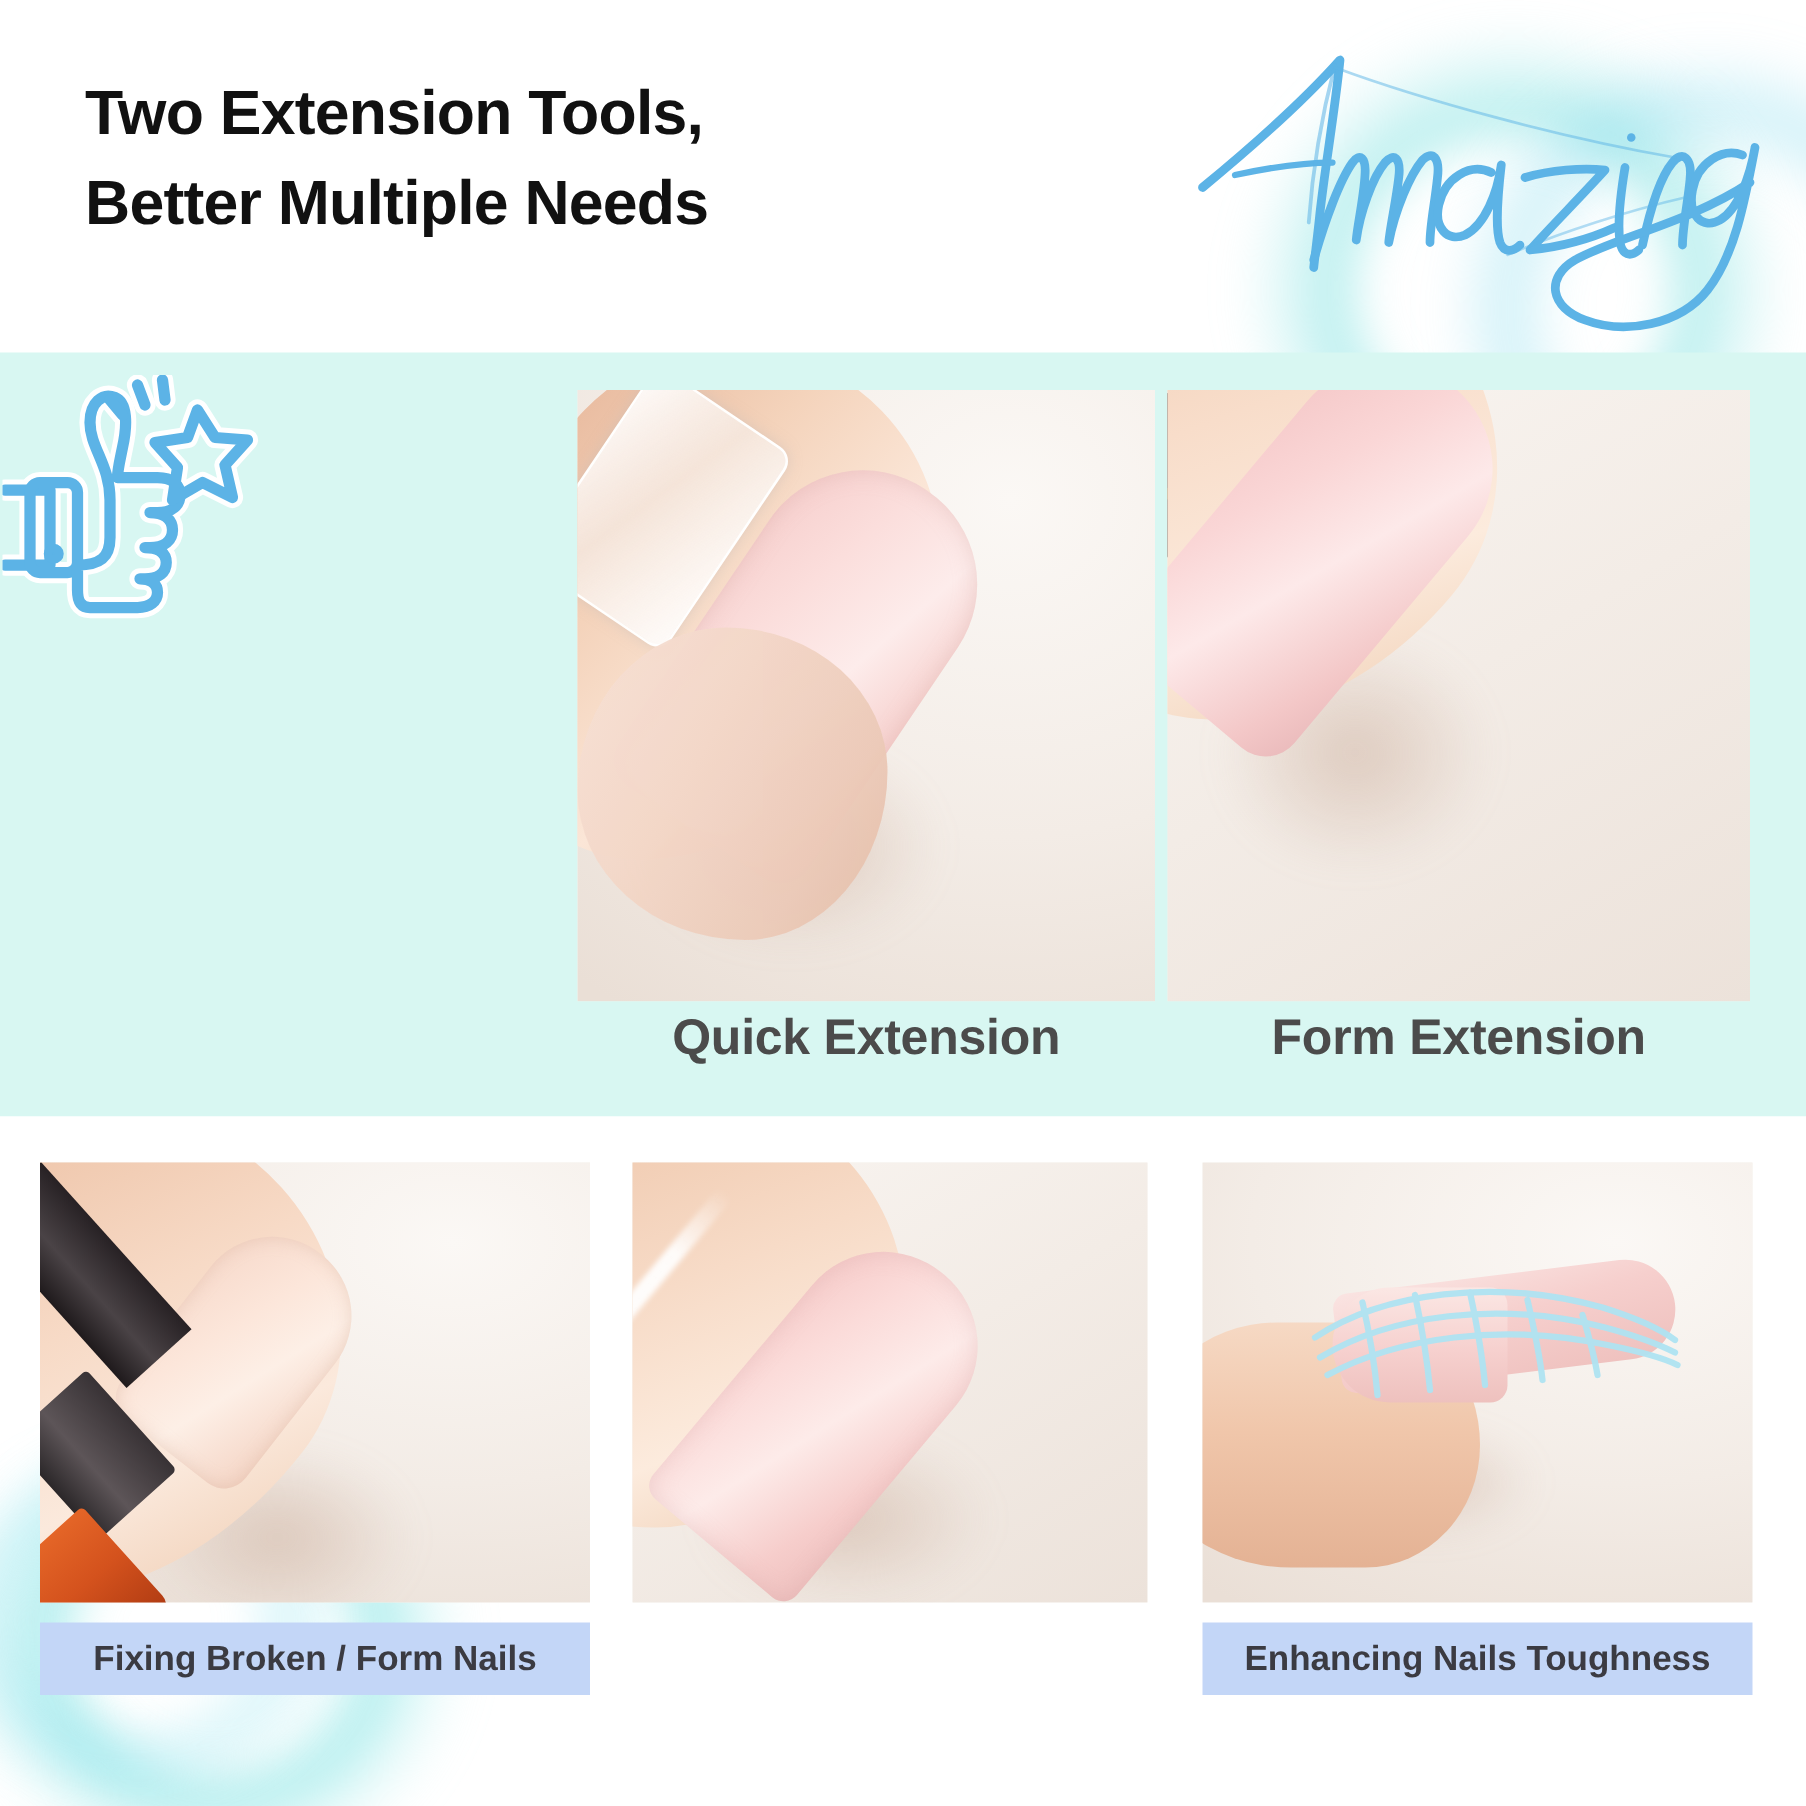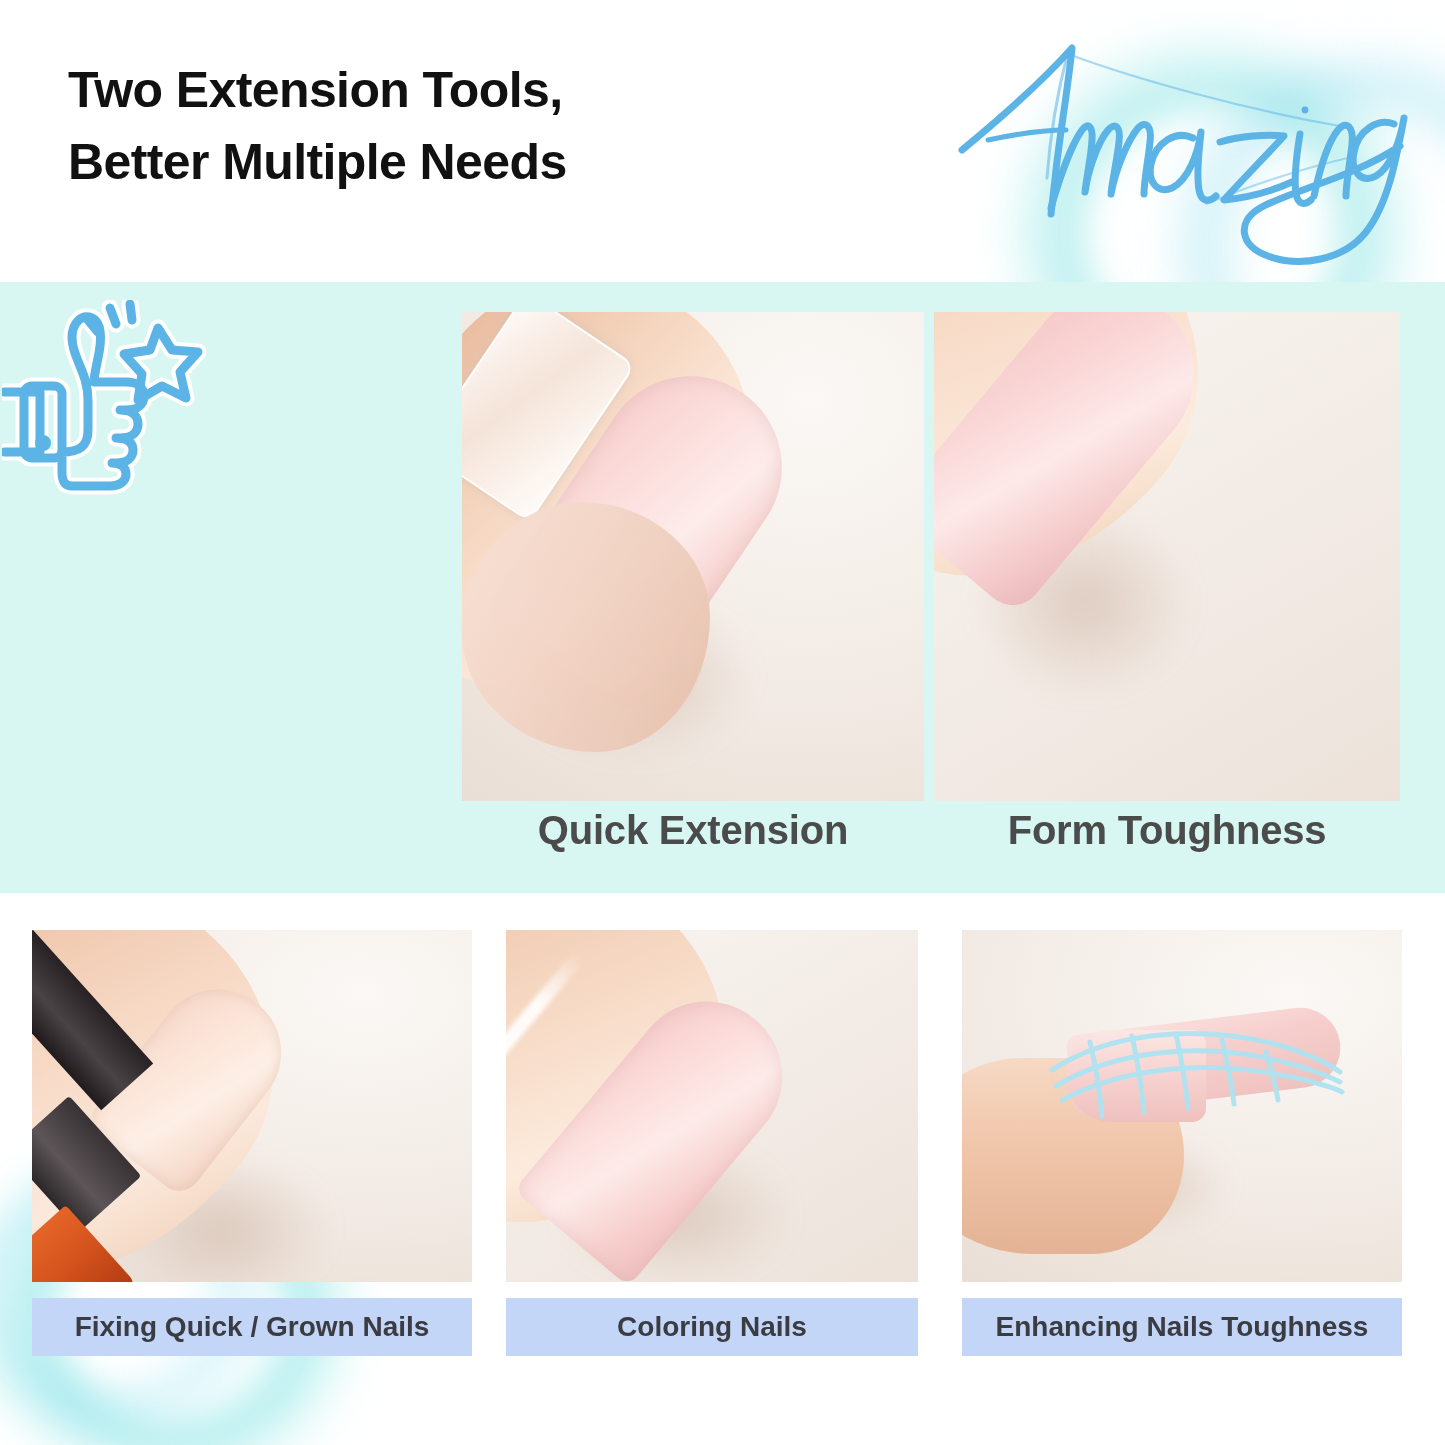--- a/index.html
+++ b/index.html
@@ -450,21 +450,21 @@
         <div class="s2-stripe" style="top:60px"></div>
 
       </div>
       <div class="finger s2-finger"></div>
       <div class="nail-pink s2-nail"></div>
 
     </div>
   </div>
 
   <div class="main-caption cap-1">Quick Extension</div>
-  <div class="main-caption cap-2">Form Toughness</div>
+  <div class="main-caption cap-2">Form Extension</div>
 
   <div class="photo photo-b1">
     <div class="scene">
       <div class="bg-cream"></div>
       <div class="finger-shadow b1-shadow"></div>
       <div class="finger b1-finger"></div>
       <div class="nail-pink b1-nail"></div>
       <div class="b1-handle"></div>
       <div class="b1-ferrule"></div>
       <div class="b1-bristle"></div>
@@ -499,22 +499,19 @@
             <path d="M130 22 C 136 50, 140 74, 142 96"></path>
             <path d="M176 28 C 182 54, 186 74, 188 92"></path>
             <path d="M220 40 C 226 60, 230 76, 232 88"></path>
           </g>
         </svg>
       </div>
     </div>
   </div>
 
   <div class="bcap bcap-1">
-    <span class="cap-label">Fixing Quick / Grown Nails</span>
-  </div>
-  <div class="bcap bcap-2">
-    <span class="cap-label">Coloring Nails</span>
+    <span class="cap-label">Fixing Broken / Form Nails</span>
   </div>
   <div class="bcap bcap-3">
     <span class="cap-label">Enhancing Nails Toughness</span>
   </div>
 
 </div>
 
 </body></html>

